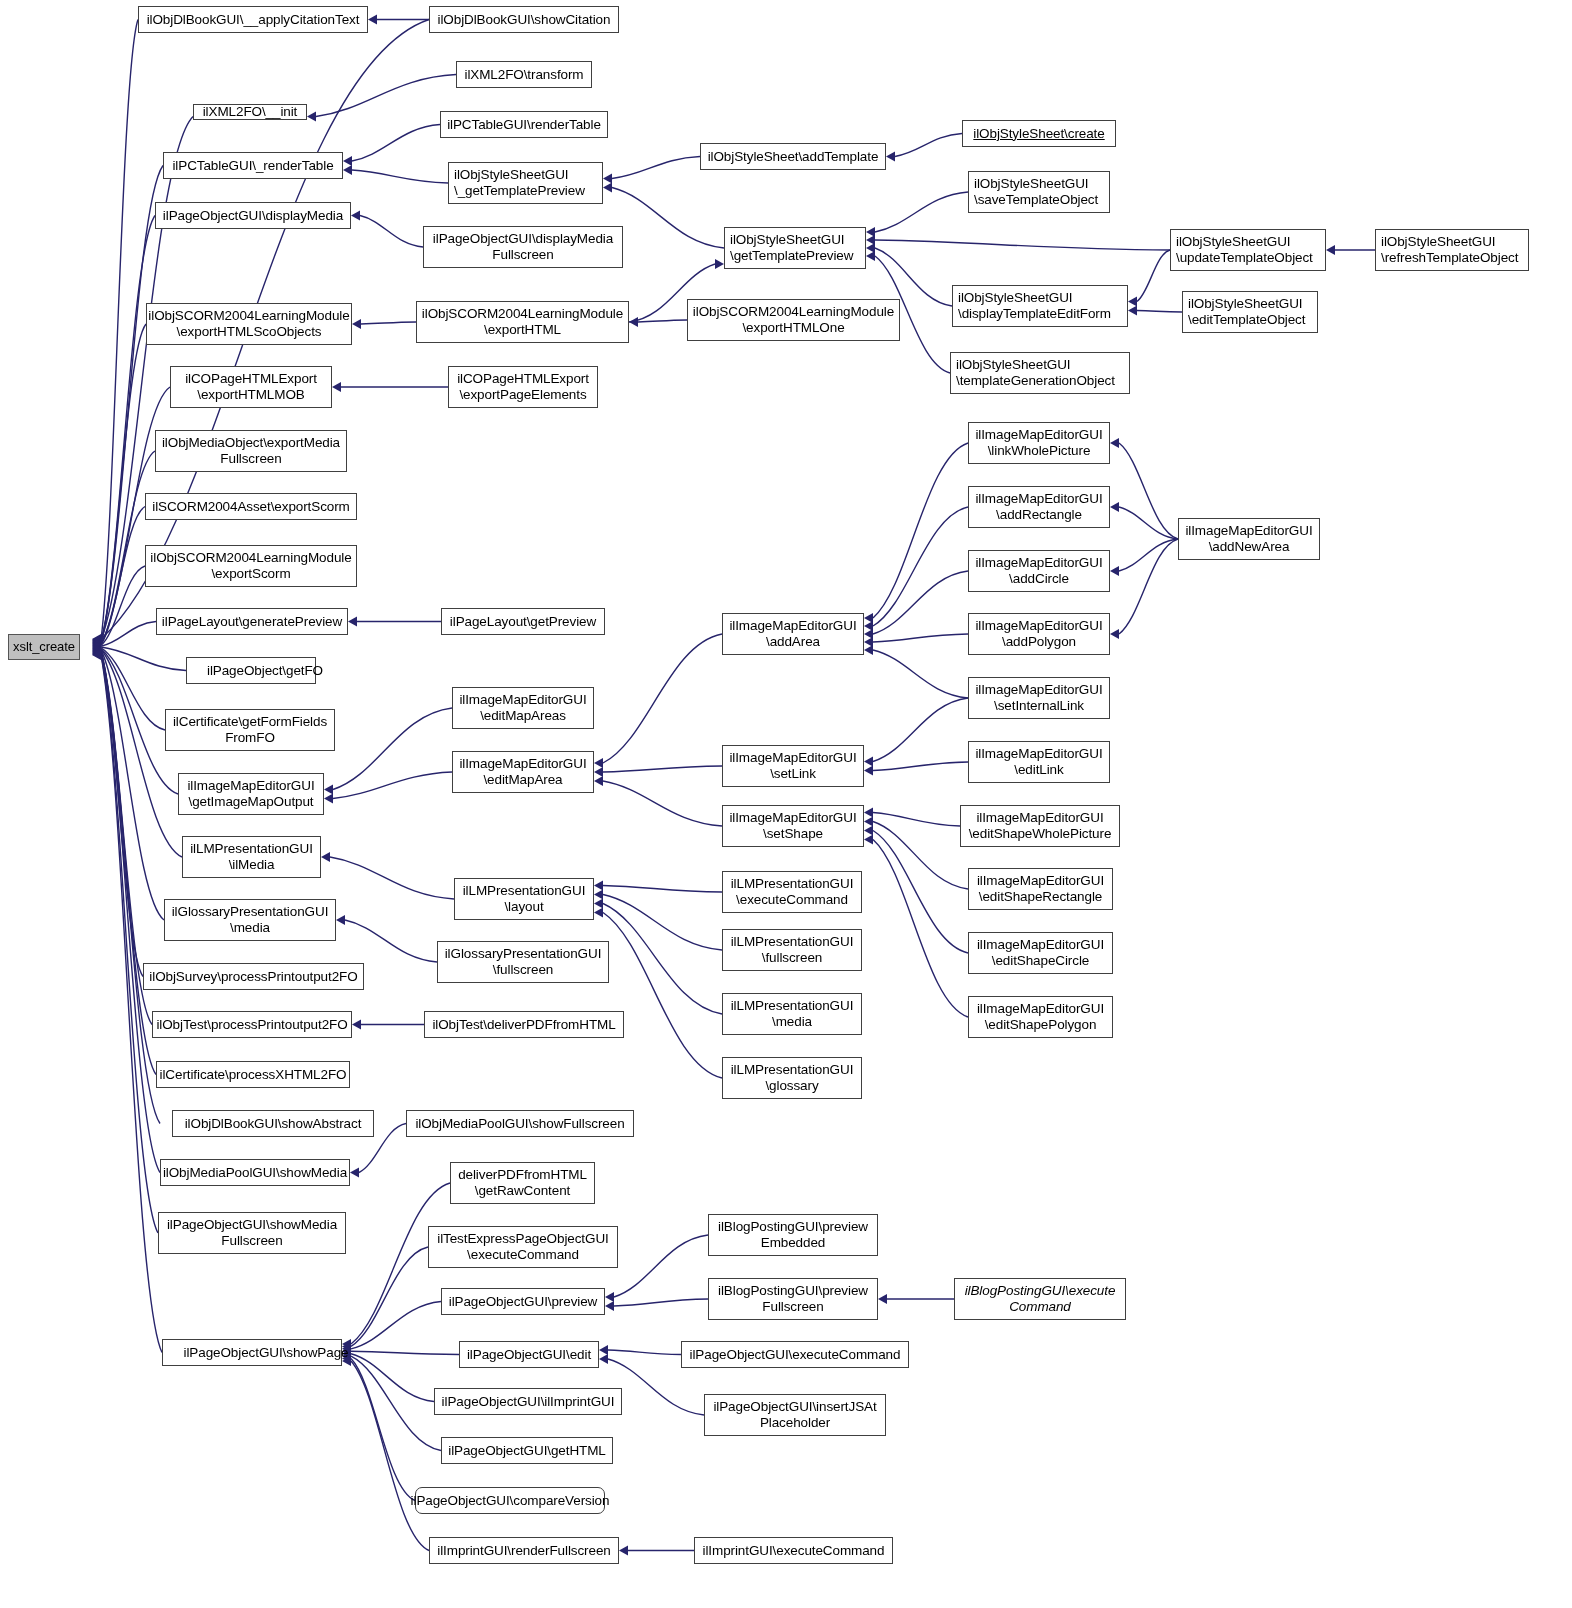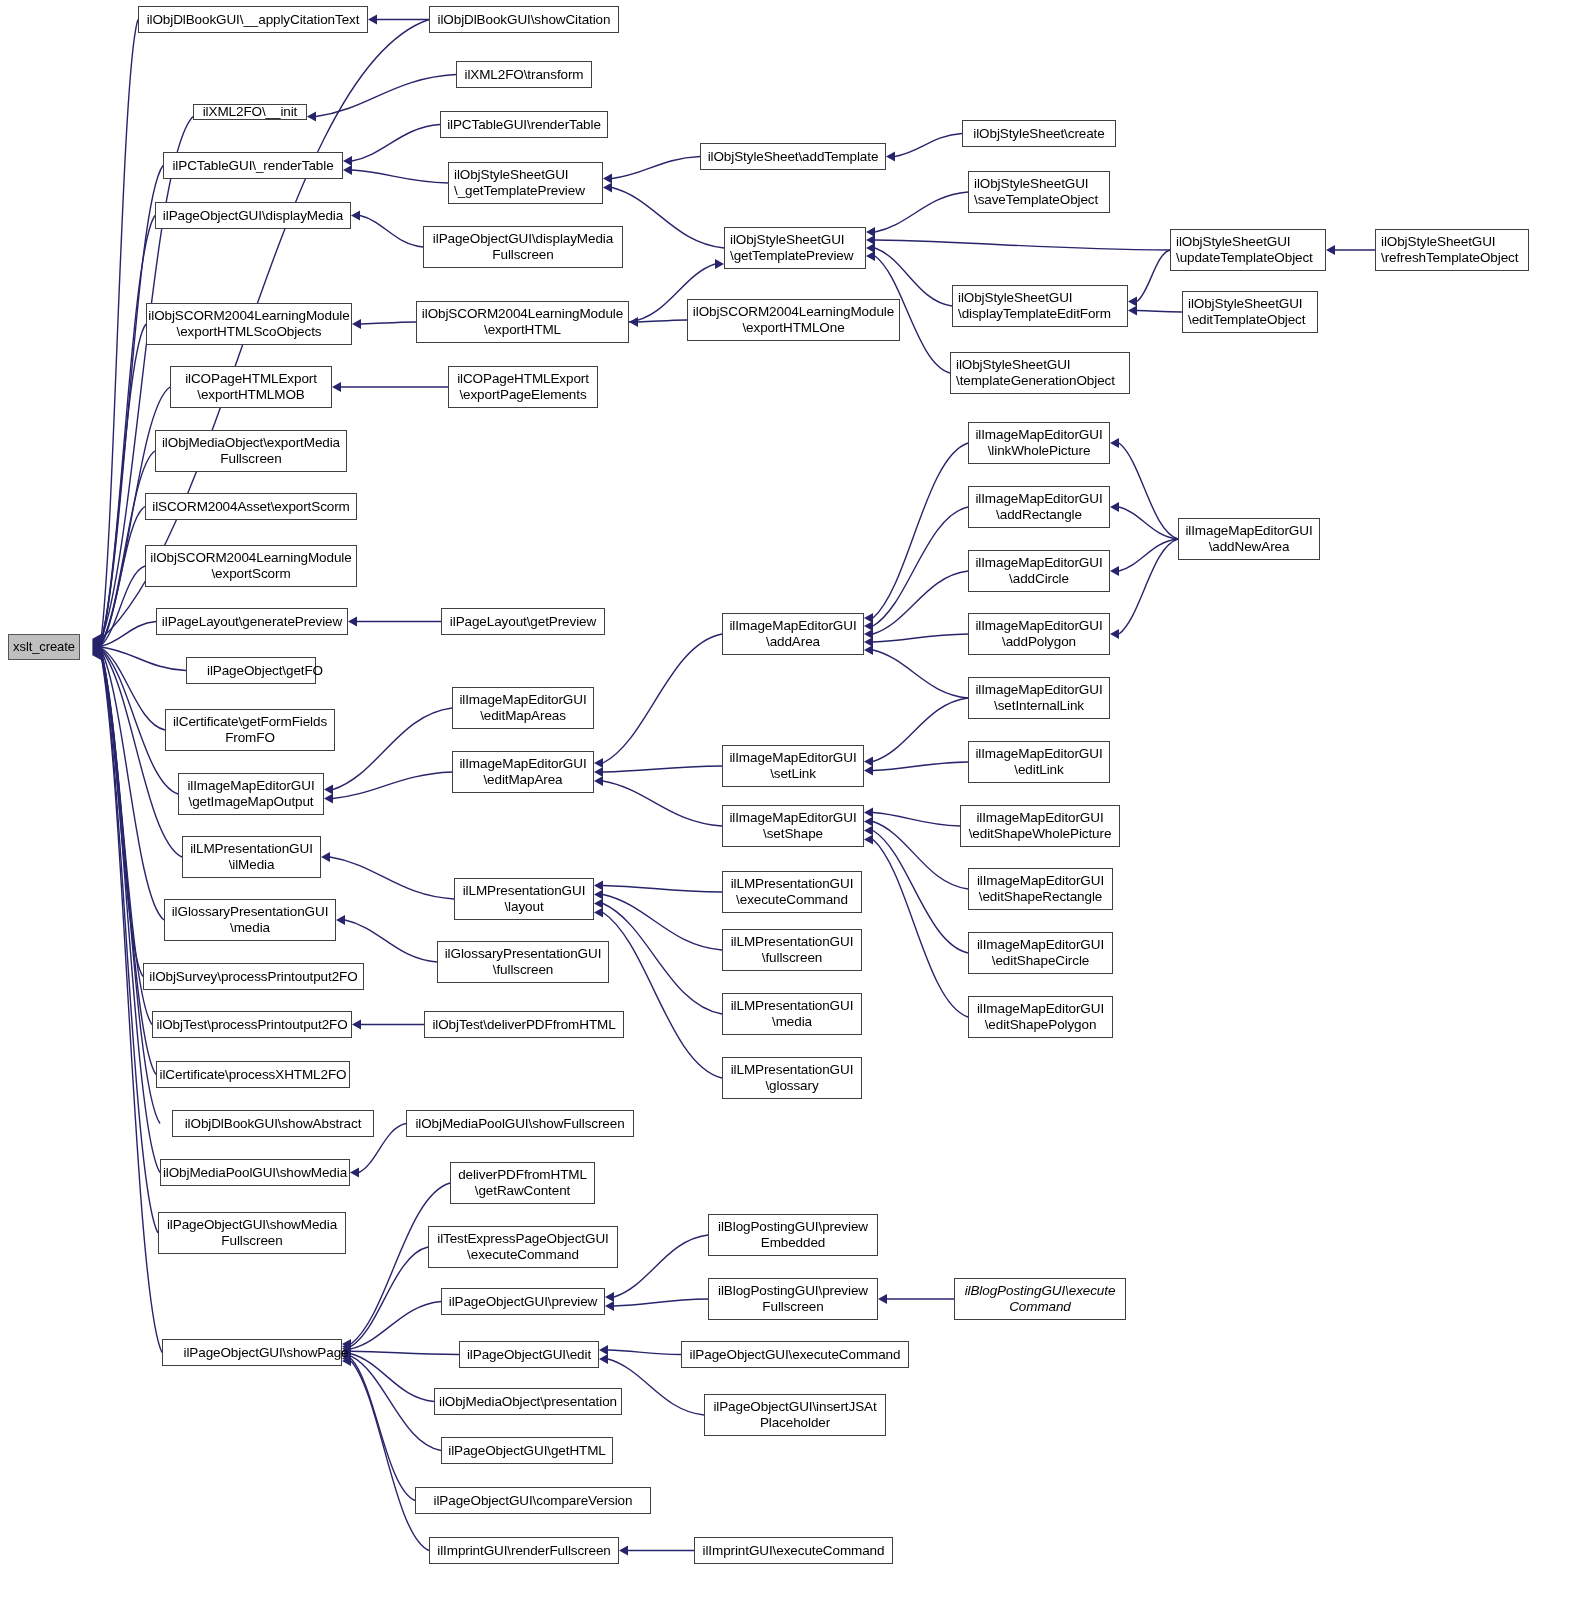--- a/index.html
+++ b/index.html
@@ -215,21 +215,21 @@
 <div class="node root" style="left: 8px; top: 634px; width: 72px; height: 26px;">xslt_create</div>
     <div class="node" style="left: 138px; top: 6px; width: 230px; height: 27px;">ilObjDlBookGUI\__applyCitationText</div>
     <div class="node" style="left: 429px; top: 6px; width: 190px; height: 27px;">ilObjDlBookGUI\showCitation</div>
     <div class="node" style="left: 456px; top: 61px; width: 136px; height: 27px;">ilXML2FO\transform</div>
     <div class="node" style="left: 193px; top: 104px; width: 114px; height: 16px;">ilXML2FO\__init</div>
     <div class="node" style="left: 440px; top: 111px; width: 168px; height: 27px;">ilPCTableGUI\renderTable</div>
     <div class="node" style="left: 163px; top: 152px; width: 180px; height: 27px;">ilPCTableGUI\_renderTable</div>
     <div class="node lalign" style="left: 448px; top: 162px; width: 155px; height: 42px;">ilObjStyleSheetGUI
 \_getTemplatePreview</div>
     <div class="node" style="left: 700px; top: 143px; width: 186px; height: 27px;">ilObjStyleSheet\addTemplate</div>
-    <div class="node" style="left: 962px; top: 120px; width: 154px; height: 27px;">ilObjStyleSheet\create</div>
+    <div class="node" style="left: 962px; top: 120px; width: 154px; height: 27px; text-decoration: underline;">ilObjStyleSheet\create</div>
     <div class="node" style="left: 155px; top: 202px; width: 196px; height: 27px;">ilPageObjectGUI\displayMedia</div>
     <div class="node" style="left: 423px; top: 226px; width: 200px; height: 42px;">ilPageObjectGUI\displayMedia
 Fullscreen</div>
     <div class="node lalign" style="left: 968px; top: 171px; width: 142px; height: 42px;">ilObjStyleSheetGUI
 \saveTemplateObject</div>
     <div class="node lalign" style="left: 724px; top: 227px; width: 142px; height: 42px;">ilObjStyleSheetGUI
 \getTemplatePreview</div>
     <div class="node lalign" style="left: 1170px; top: 229px; width: 156px; height: 42px;">ilObjStyleSheetGUI
 \updateTemplateObject</div>
     <div class="node lalign" style="left: 1375px; top: 229px; width: 154px; height: 42px;">ilObjStyleSheetGUI
@@ -328,18 +328,18 @@
     <div class="node" style="left: 708px; top: 1214px; width: 170px; height: 42px;">ilBlogPostingGUI\preview
 Embedded</div>
     <div class="node" style="left: 708px; top: 1278px; width: 170px; height: 42px;">ilBlogPostingGUI\preview
 Fullscreen</div>
     <div class="node" style="left: 954px; top: 1278px; width: 172px; height: 42px; font-style: italic;">ilBlogPostingGUI\execute
 Command</div>
     <div class="node" style="left: 459px; top: 1341px; width: 140px; height: 27px;">ilPageObjectGUI\edit</div>
     <div class="node" style="left: 681px; top: 1341px; width: 228px; height: 27px;">ilPageObjectGUI\executeCommand</div>
     <div class="node" style="left: 704px; top: 1394px; width: 182px; height: 42px;">ilPageObjectGUI\insertJSAt
 Placeholder</div>
-    <div class="node" style="left: 434px; top: 1388px; width: 188px; height: 27px;">ilObjMediaObject\presentation</div>
+    <div class="node" style="left: 434px; top: 1388px; width: 188px; height: 27px;">ilPageObjectGUI\ilImprintGUI</div>
     <div class="node" style="left: 441px; top: 1437px; width: 172px; height: 27px;">ilPageObjectGUI\getHTML</div>
-    <div class="node" style="left: 415px; top: 1487px; width: 236px; height: 27px;">ilPageObjectGUI\compareVersion</div>
+    <div class="node" style="left: 415px; top: 1487px; width: 190px; height: 27px; border-radius: 7px;">ilPageObjectGUI\compareVersion</div>
     <div class="node" style="left: 429px; top: 1537px; width: 190px; height: 27px;">ilImprintGUI\renderFullscreen</div>
     <div class="node" style="left: 694px; top: 1537px; width: 199px; height: 27px;">ilImprintGUI\executeCommand</div>
   </div>
 
 </body></html>

